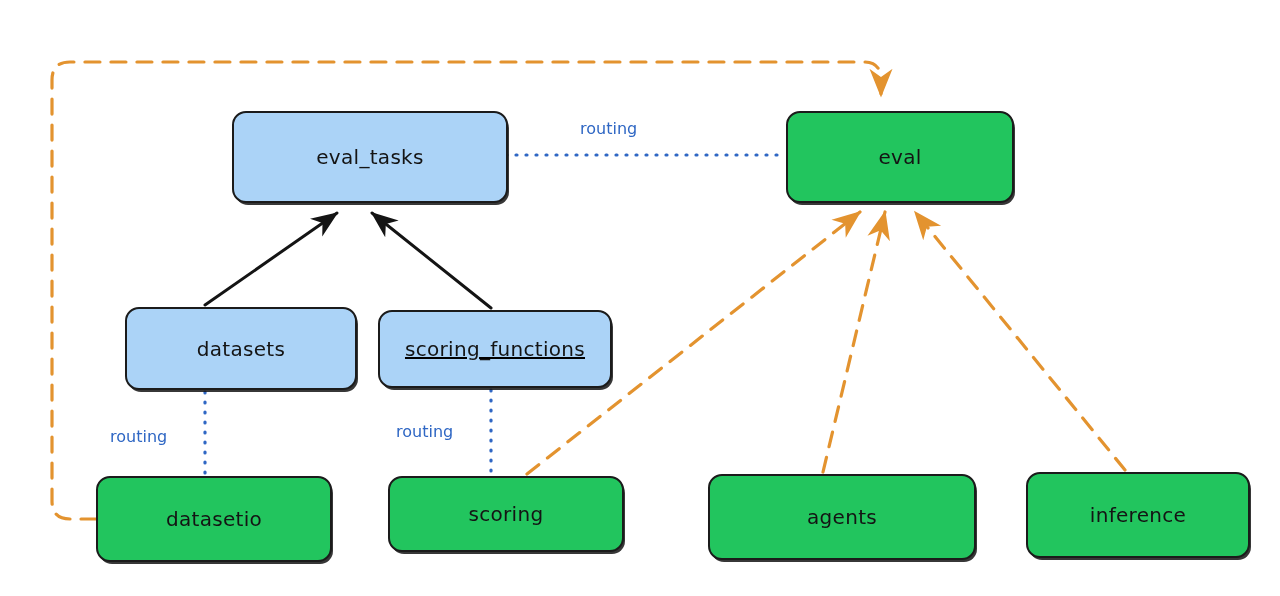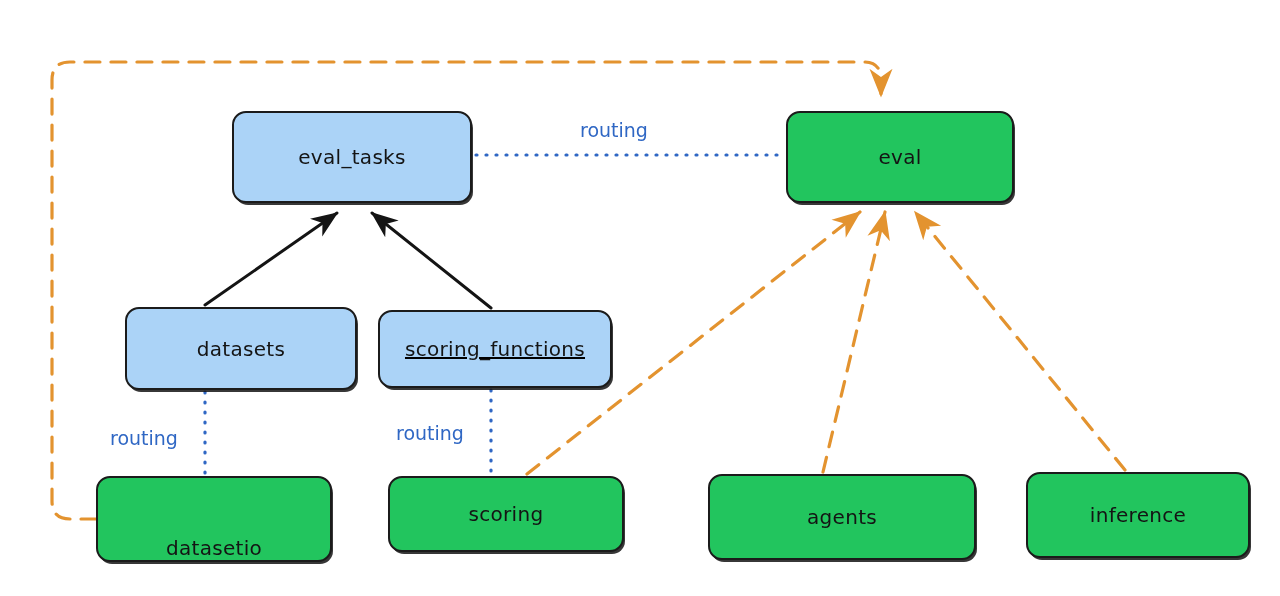--- a/index.html
+++ b/index.html
@@ -36,21 +36,21 @@
   .node-green { background: #22c55e; }
   .node-label {
     font-size: 20px;
     color: #141414;
     letter-spacing: 0.3px;
     white-space: nowrap;
     font-family: "DejaVu Sans", sans-serif;
   }
   .edge-label {
     position: absolute;
-    font-size: 19px;
+    font-size: 16px;
     color: #2F67C4;
     white-space: nowrap;
     font-family: "DejaVu Sans", sans-serif;
   }
 </style>
 </head>
 <body>
 
 <div id="canvas">
 
@@ -76,37 +76,37 @@
 
     <path d="M491,308 L372,213" fill="none" stroke="#141414" stroke-width="3" stroke-linecap="round" marker-end="url(#arrow-black)"></path>
 
     <path d="M476,155 L784,155" fill="none" stroke="#2F67C4" stroke-width="3.2" stroke-dasharray="1 9" stroke-linecap="round"></path>
 
     <path d="M205,392 L205,474" fill="none" stroke="#2F67C4" stroke-width="3.2" stroke-dasharray="1 9" stroke-linecap="round"></path>
 
     <path d="M491,390 L491,474" fill="none" stroke="#2F67C4" stroke-width="3.2" stroke-dasharray="1 9" stroke-linecap="round"></path>
   </svg>
 
-  <div class="node node-blue" style="left:232px; top:111px; width:240px; height:92px;">
+  <div class="node node-blue" style="left:232px; top:111px; width:276px; height:92px;">
     <span class="node-label">eval_tasks</span>
   </div>
 
   <div class="node node-green" style="left:786px; top:111px; width:228px; height:92px;">
     <span class="node-label">eval</span>
   </div>
 
   <div class="node node-blue" style="left:97px; top:307px; width:232px; height:83px;margin-left:28px;">
     <span class="node-label">datasets</span>
   </div>
 
   <div class="node node-blue" style="left:378px; top:310px; width:234px; height:78px;text-decoration:underline;">
     <span class="node-label">scoring_functions</span>
   </div>
 
-  <div class="node node-green" style="left:96px; top:476px; width:236px; height:86px;align-items:flex-end;">
+  <div class="node node-green" style="left:96px; top:476px; width:236px; height:86px;">
     <span class="node-label">datasetio</span>
   </div>
 
   <div class="node node-green" style="left:388px; top:476px; width:236px; height:76px;">
     <span class="node-label">scoring</span>
   </div>
 
   <div class="node node-green" style="left:708px; top:474px; width:268px; height:86px;">
     <span class="node-label">agents</span>
   </div>

